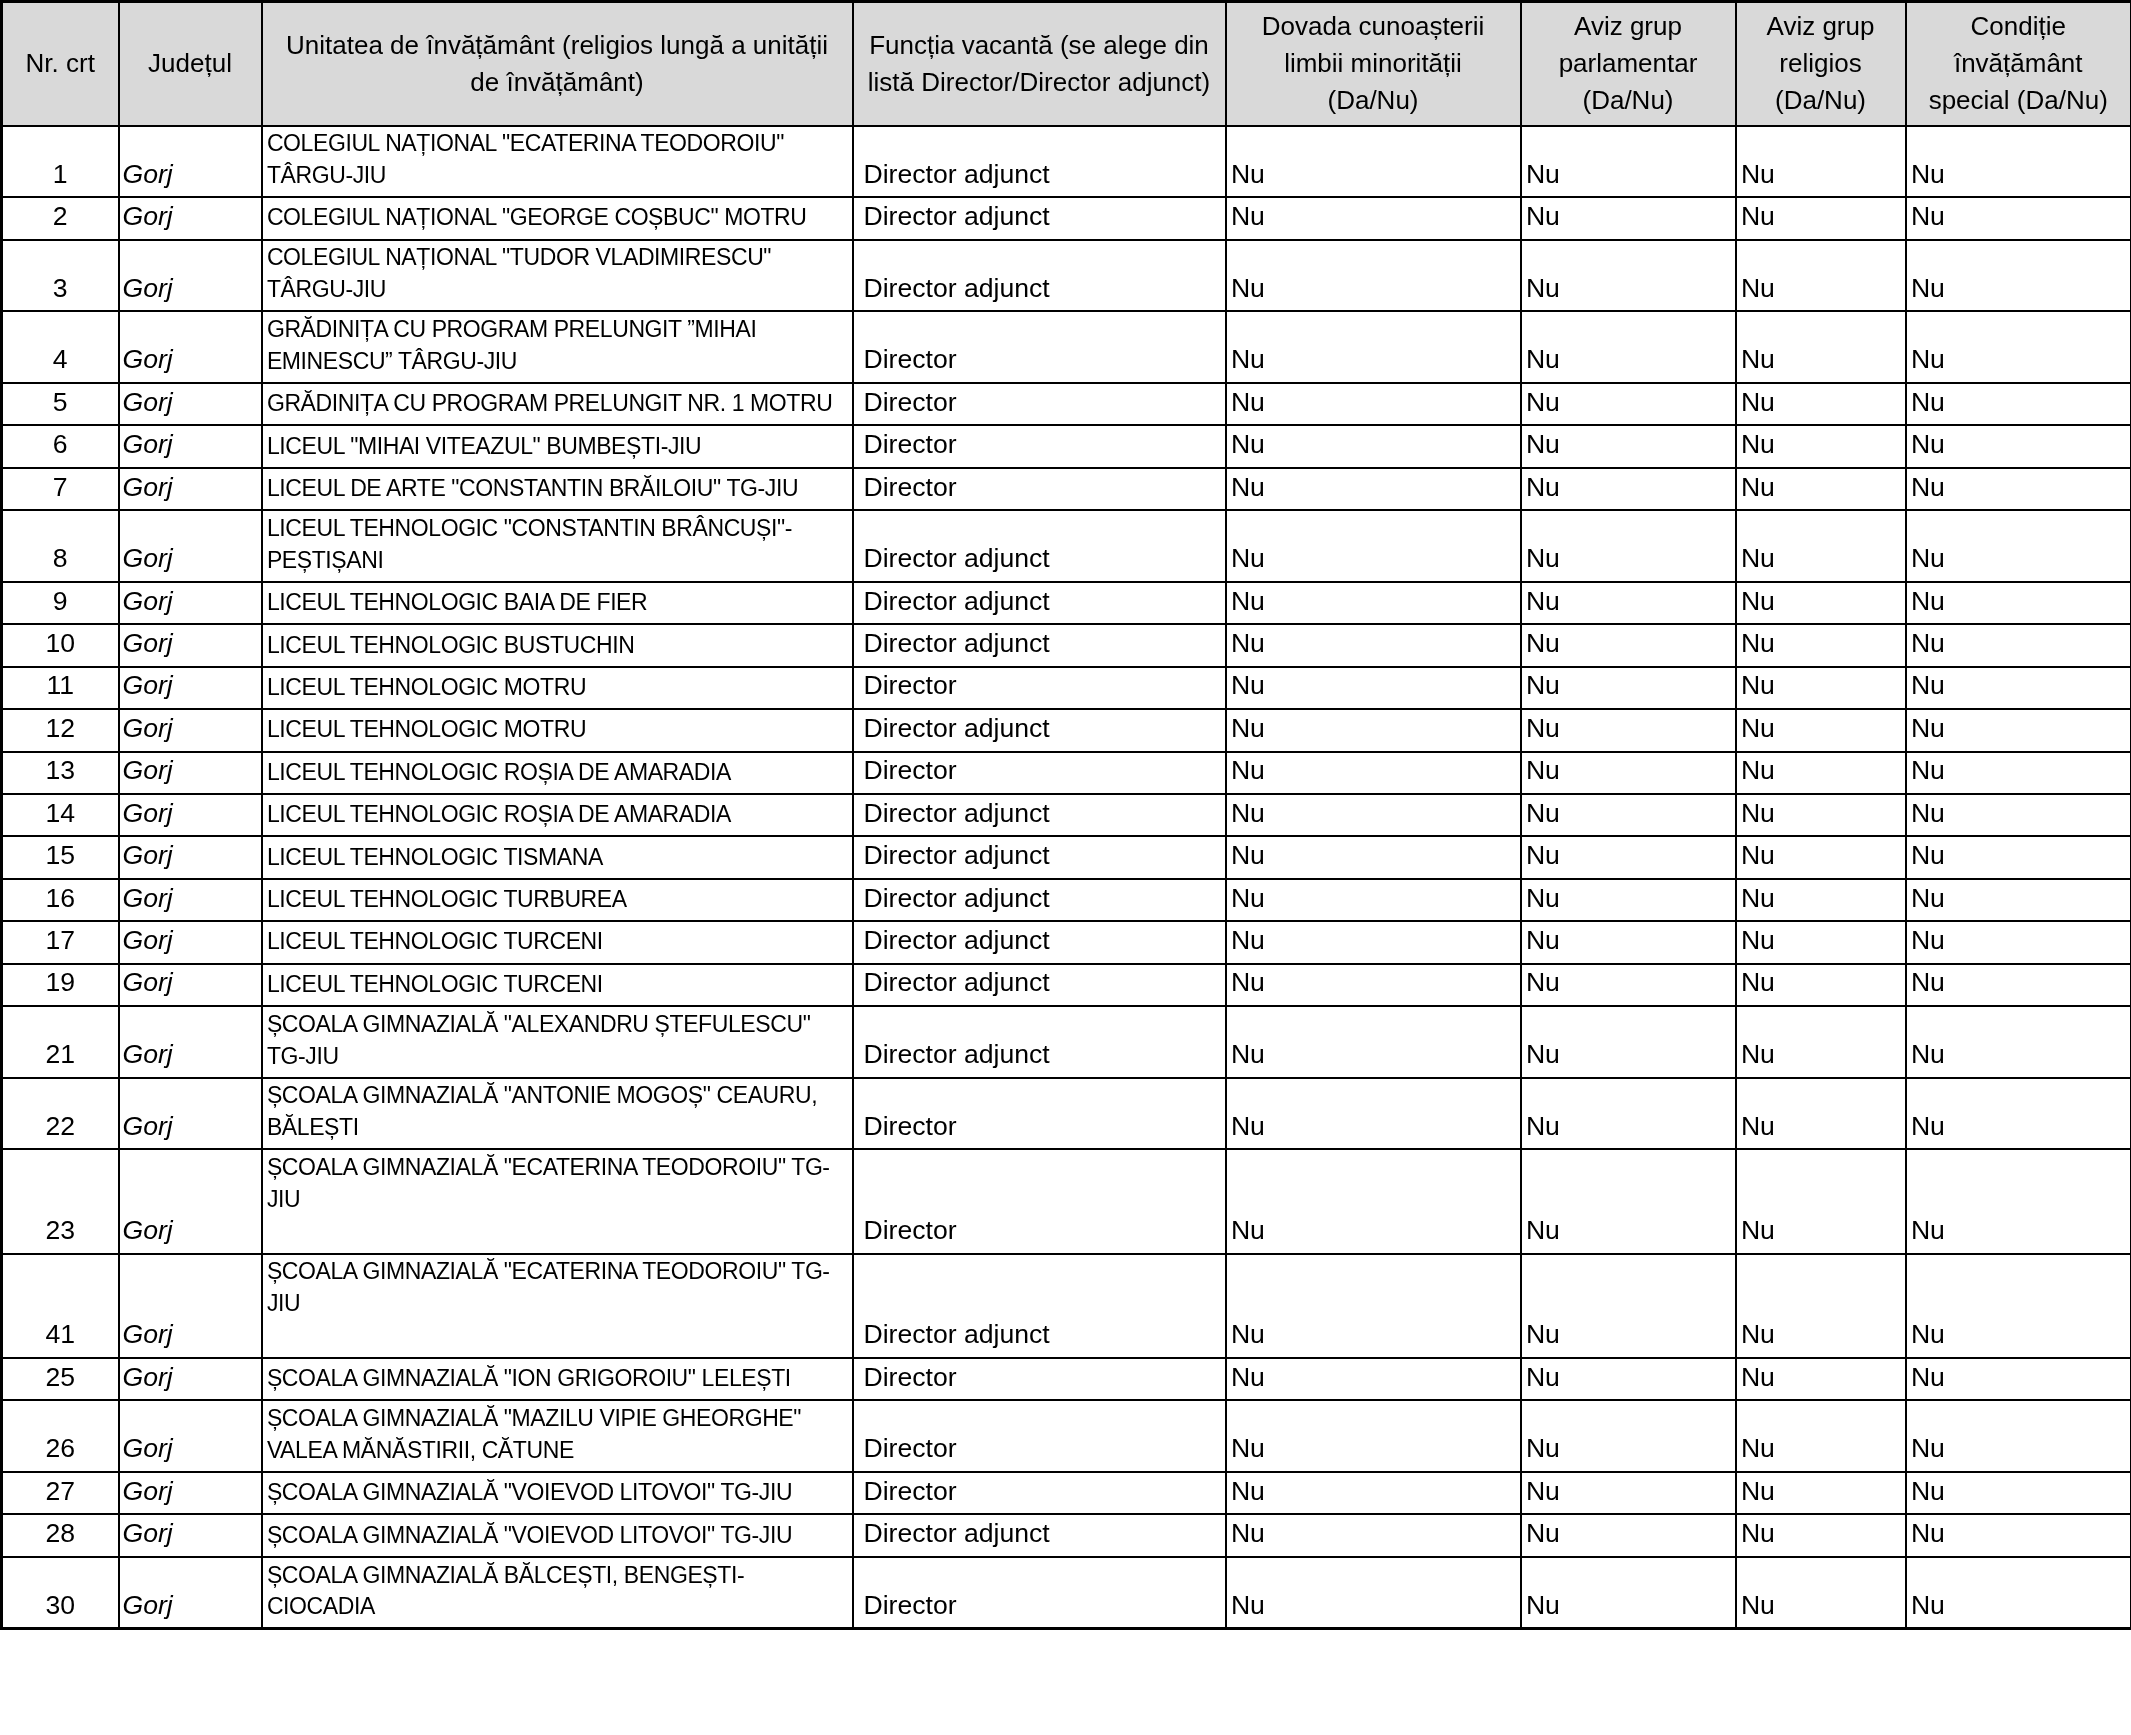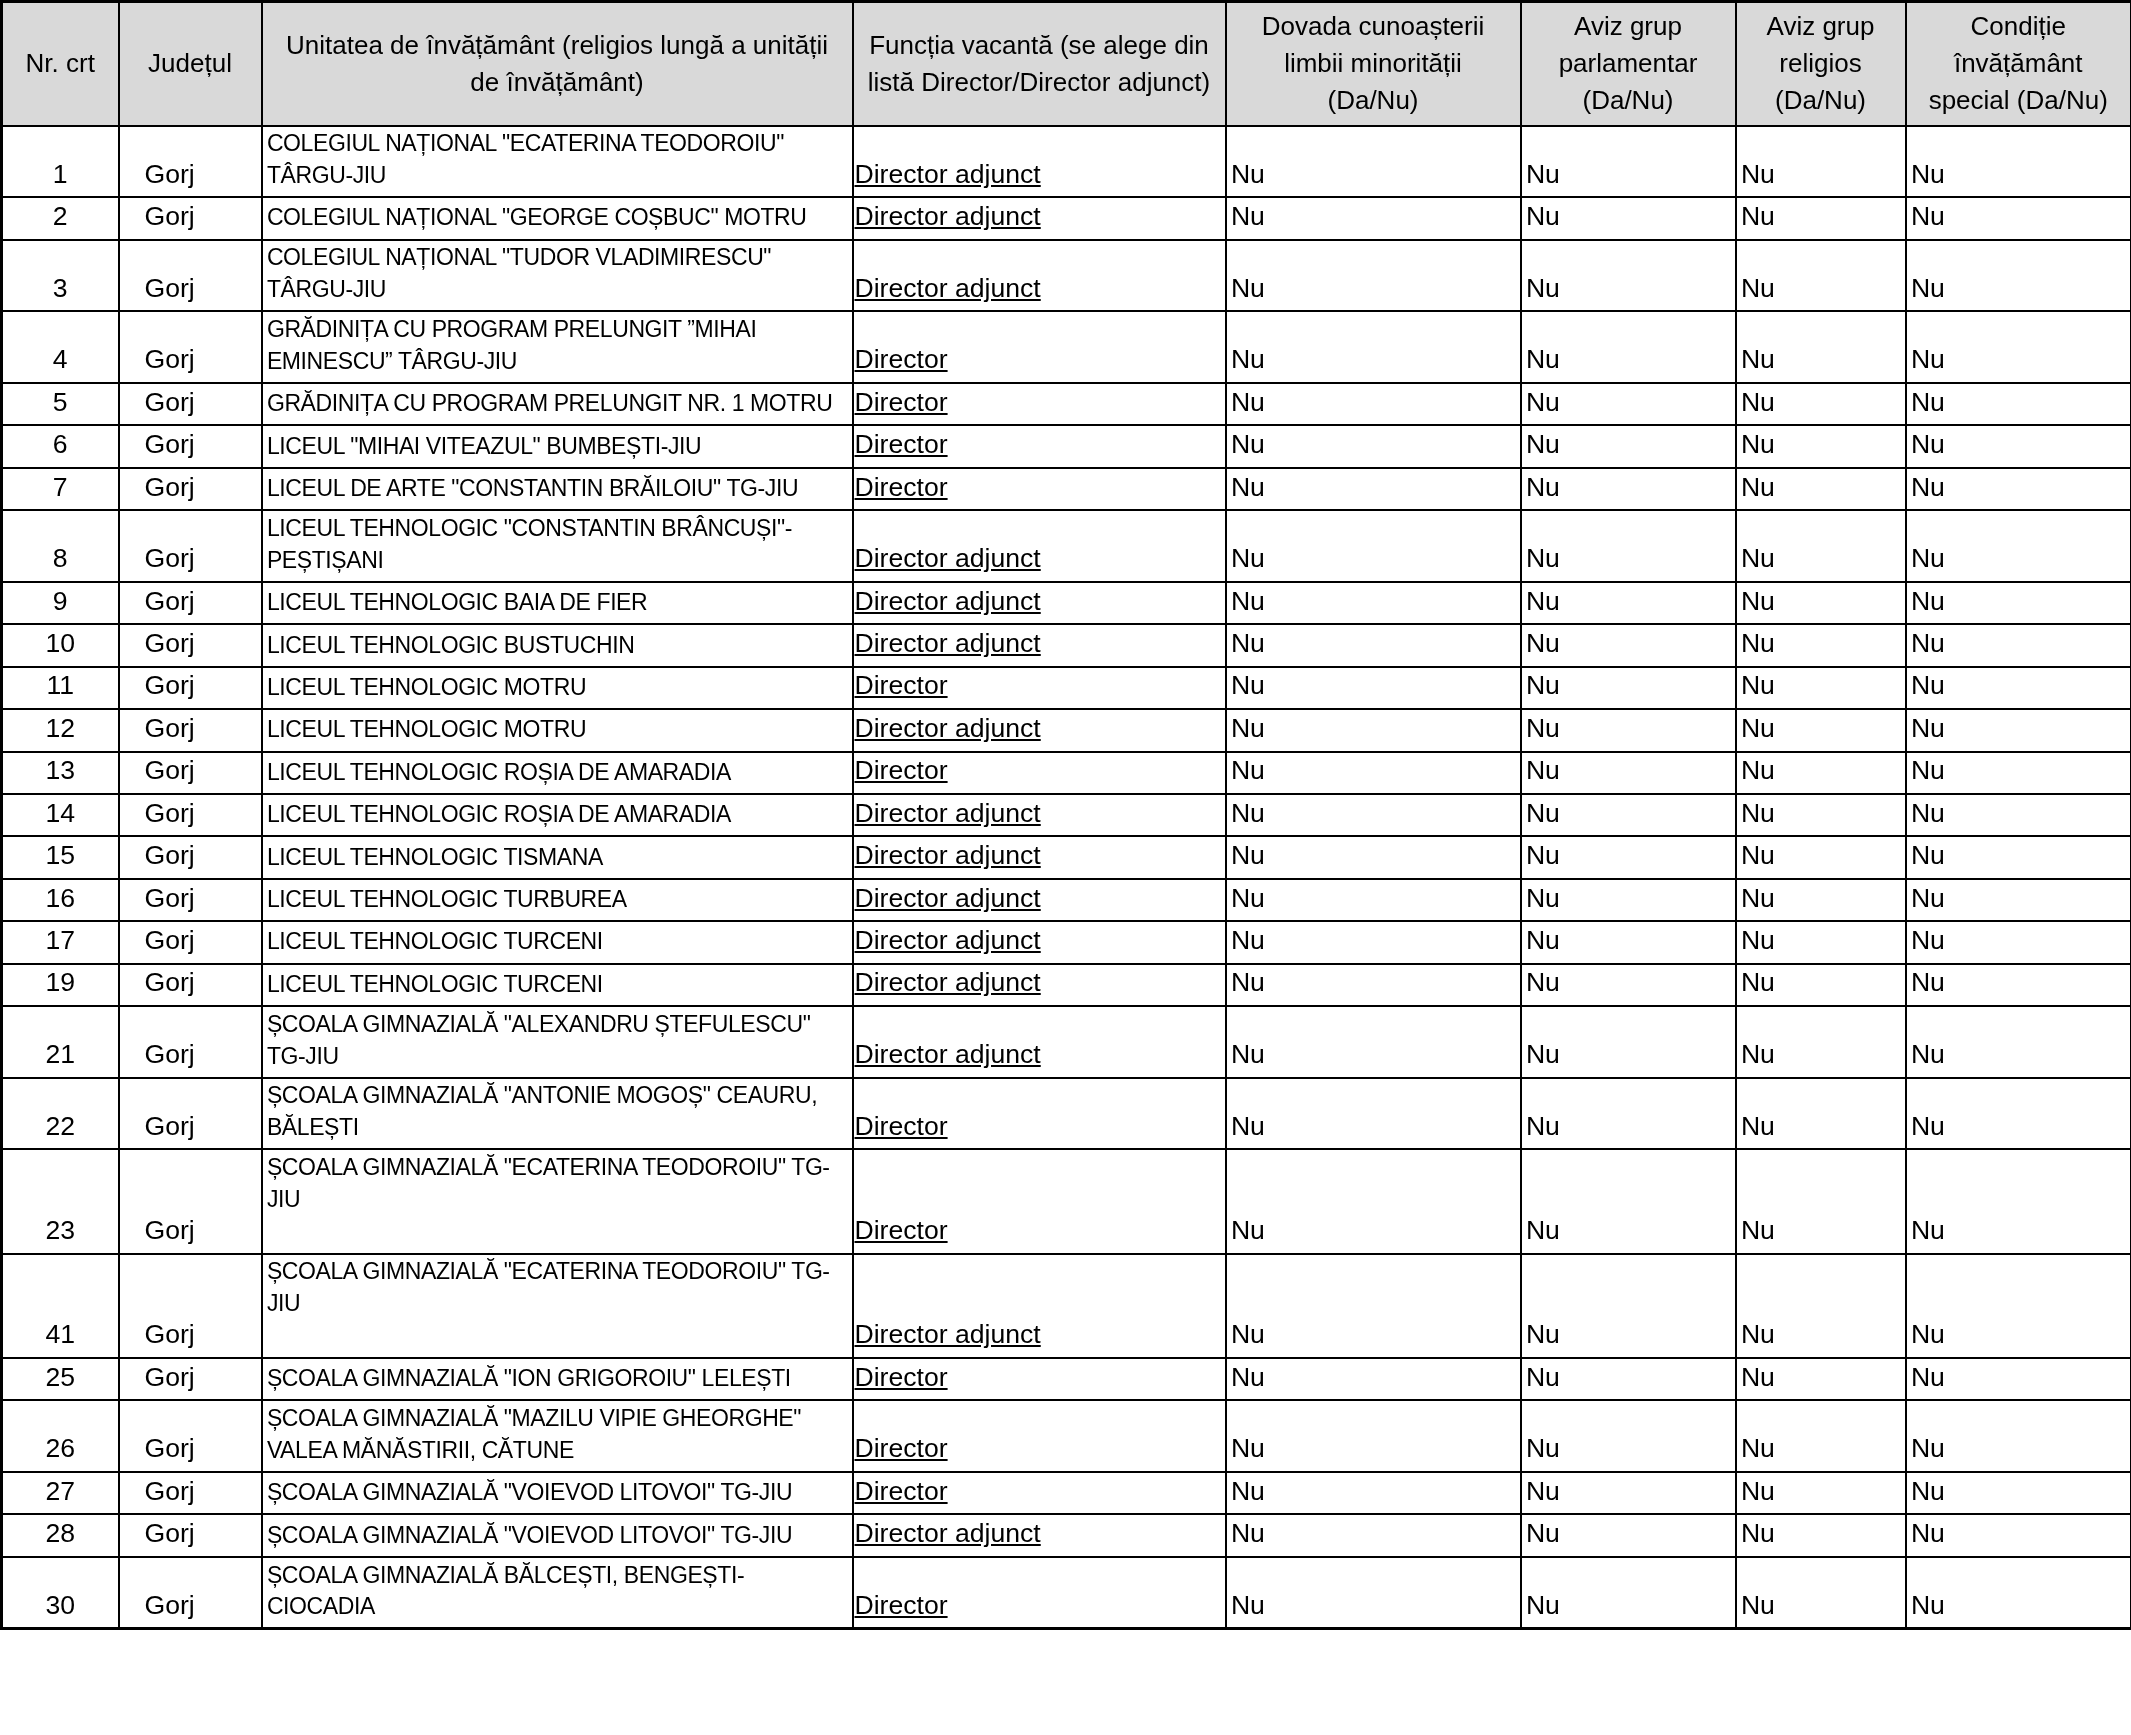--- a/index.html
+++ b/index.html
@@ -40,30 +40,30 @@
     line-height: 1.22;
     padding: 1.8px 5.3px 6.2px 5.3px;
   }
   tr.h1 { height: 41px; }
   tr.h2 { height: 69px; }
   td.col-nr {
     text-align: center;
     padding-left: 1.8px;
     padding-right: 1.8px;
   }
-  td.col-judet { padding-left: 25px; }
+  td.col-judet { padding-left: 3px; font-style: italic; }
   td.col-unitate {
     font-size: 23px;
     letter-spacing: -0.4px;
     line-height: 1.38;
     padding-left: 4.4px;
     padding-bottom: 4.4px;
   }
   tr.pad-unitate td.col-unitate { padding-bottom: 37px; }
-  td.col-functie { padding-left: 1px; text-decoration: underline; }
+  td.col-functie { padding-left: 10px; }
   td.col-danu { padding-left: 4.4px; }
 </style>
 </head>
 <body>
 
 <div class="sheet">
   <table class="grid">
     <colgroup>
       <col style="width:117px">
       <col style="width:143px">

